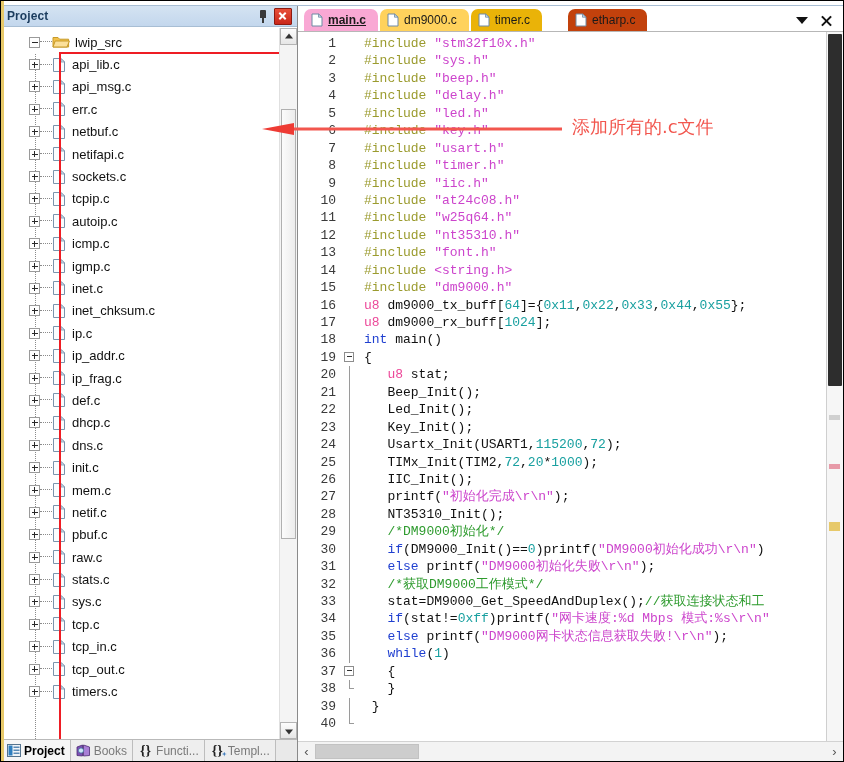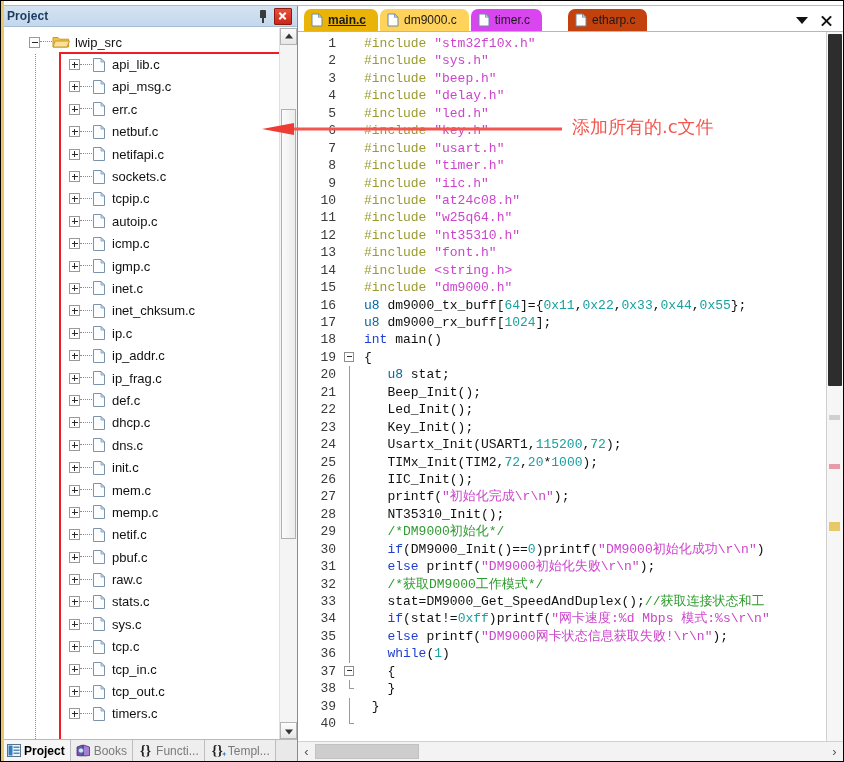--- a/index.html
+++ b/index.html
@@ -122,21 +122,21 @@
     left: 0; top: 0; right: 0;
     padding-top: 3px;
   }
   .tree-row {
     height: 22.4px;
     display: flex;
     align-items: center;
     white-space: nowrap;
     cursor: default;
   }
-  .tree-row.child { padding-left: 68px; }
+  .tree-row.child { padding-left: 28px; }
   .tree-row.root  { padding-left: 28px; }
 
   .expander {
     width: 11px; height: 11px;
     border: 1px solid #9a9a9a;
     background: #ffffff;
     position: relative;
     flex: 0 0 11px;
     cursor: pointer;
     box-sizing: border-box;
@@ -455,21 +455,21 @@
     position: absolute;
     left: 6.5px; top: 8px;
     width: 5px; height: 1px;
     background: #9a9a9a;
   }
   .ctext { padding-left: 6px; }
 
   
   .k-pre   { color: #9b9b2e; }   
   .k-str   { color: #cc44cc; }   
-  .k-type  { color: #0369a1; }   
+  .k-type  { color: #ec4899; }   
   .k-kw    { color: #1f3fd0; }   
   .k-num   { color: #19a0a0; }   
   .k-cmt   { color: #2e9b2e; }   
   .k-txt   { color: #111111; }
 
   
   #code-vscroll {
     width: 16px;
     flex: 0 0 16px;
     background: #f6f6f6;
@@ -792,31 +792,20 @@
               <div class="tree-row child">
                 <span class="expander plus"></span>
                 <span class="dots"></span>
                 <span class="file-icon">
                   <svg width="14" height="16" viewBox="0 0 14 16">
                     <path d="M1.5 1.5 L9 1.5 L12.5 5 L12.5 14.5 L1.5 14.5 Z" fill="#fbfdff" stroke="#7b94ad" stroke-width="1"></path>
                     <path d="M9 1.5 L9 5 L12.5 5 Z" fill="#d6e4f0" stroke="#7b94ad" stroke-width="0.8"></path>
                   </svg>
                 </span>
                 <span class="node-label">mem.c</span>
-              </div>
-              <div class="tree-row child">
-                <span class="expander plus"></span>
-                <span class="dots"></span>
-                <span class="file-icon">
-                  <svg width="14" height="16" viewBox="0 0 14 16">
-                    <path d="M1.5 1.5 L9 1.5 L12.5 5 L12.5 14.5 L1.5 14.5 Z" fill="#fbfdff" stroke="#7b94ad" stroke-width="1"></path>
-                    <path d="M9 1.5 L9 5 L12.5 5 Z" fill="#d6e4f0" stroke="#7b94ad" stroke-width="0.8"></path>
-                  </svg>
-                </span>
-                <span class="node-label">memp.c</span>
               </div>
               <div class="tree-row child">
                 <span class="expander plus"></span>
                 <span class="dots"></span>
                 <span class="file-icon">
                   <svg width="14" height="16" viewBox="0 0 14 16">
                     <path d="M1.5 1.5 L9 1.5 L12.5 5 L12.5 14.5 L1.5 14.5 Z" fill="#fbfdff" stroke="#7b94ad" stroke-width="1"></path>
                     <path d="M9 1.5 L9 5 L12.5 5 Z" fill="#d6e4f0" stroke="#7b94ad" stroke-width="0.8"></path>
                   </svg>
                 </span>
@@ -958,35 +947,35 @@
             <span>Templ...</span>
           </div>
         </div>
     </div>
 
     <div id="editor-panel">
       <div id="gold-line"></div>
 
       <div id="tabbar">
         <div id="etabs" style="display:flex;align-items:flex-end;">
-            <div class="etab active" style="background:#eab308;">
+            <div class="etab active" style="background:#f9a8d4;">
               <span class="docicon"><svg width="12" height="14" viewBox="0 0 12 14">
                   <path d="M1 1 L7.5 1 L11 4.2 L11 13 L1 13 Z" fill="#ffffff" stroke="#6e8aa5" stroke-width="1"></path>
                   <path d="M7.5 1 L7.5 4.2 L11 4.2 Z" fill="#cfe0ef" stroke="#6e8aa5" stroke-width="0.8"></path>
                 </svg></span>
               <span class="lbl">main.c</span>
             </div>
             <div class="etab" style="background:#ffd25c;">
               <span class="docicon"><svg width="12" height="14" viewBox="0 0 12 14">
                   <path d="M1 1 L7.5 1 L11 4.2 L11 13 L1 13 Z" fill="#ffffff" stroke="#6e8aa5" stroke-width="1"></path>
                   <path d="M7.5 1 L7.5 4.2 L11 4.2 Z" fill="#cfe0ef" stroke="#6e8aa5" stroke-width="0.8"></path>
                 </svg></span>
               <span class="lbl">dm9000.c</span>
             </div>
-            <div class="etab" style="background:#d946ef;justify-content:space-between;">
+            <div class="etab" style="background:#eab308;justify-content:space-between;">
               <span class="docicon"><svg width="12" height="14" viewBox="0 0 12 14">
                   <path d="M1 1 L7.5 1 L11 4.2 L11 13 L1 13 Z" fill="#ffffff" stroke="#6e8aa5" stroke-width="1"></path>
                   <path d="M7.5 1 L7.5 4.2 L11 4.2 Z" fill="#cfe0ef" stroke="#6e8aa5" stroke-width="0.8"></path>
                 </svg></span>
               <span class="lbl">timer.c</span>
             </div>
             <div class="etab" style="background:#c2410c;margin-left:24px;">
               <span class="docicon"><svg width="12" height="14" viewBox="0 0 12 14">
                   <path d="M1 1 L7.5 1 L11 4.2 L11 13 L1 13 Z" fill="#ffffff" stroke="#6e8aa5" stroke-width="1"></path>
                   <path d="M7.5 1 L7.5 4.2 L11 4.2 Z" fill="#cfe0ef" stroke="#6e8aa5" stroke-width="0.8"></path>

